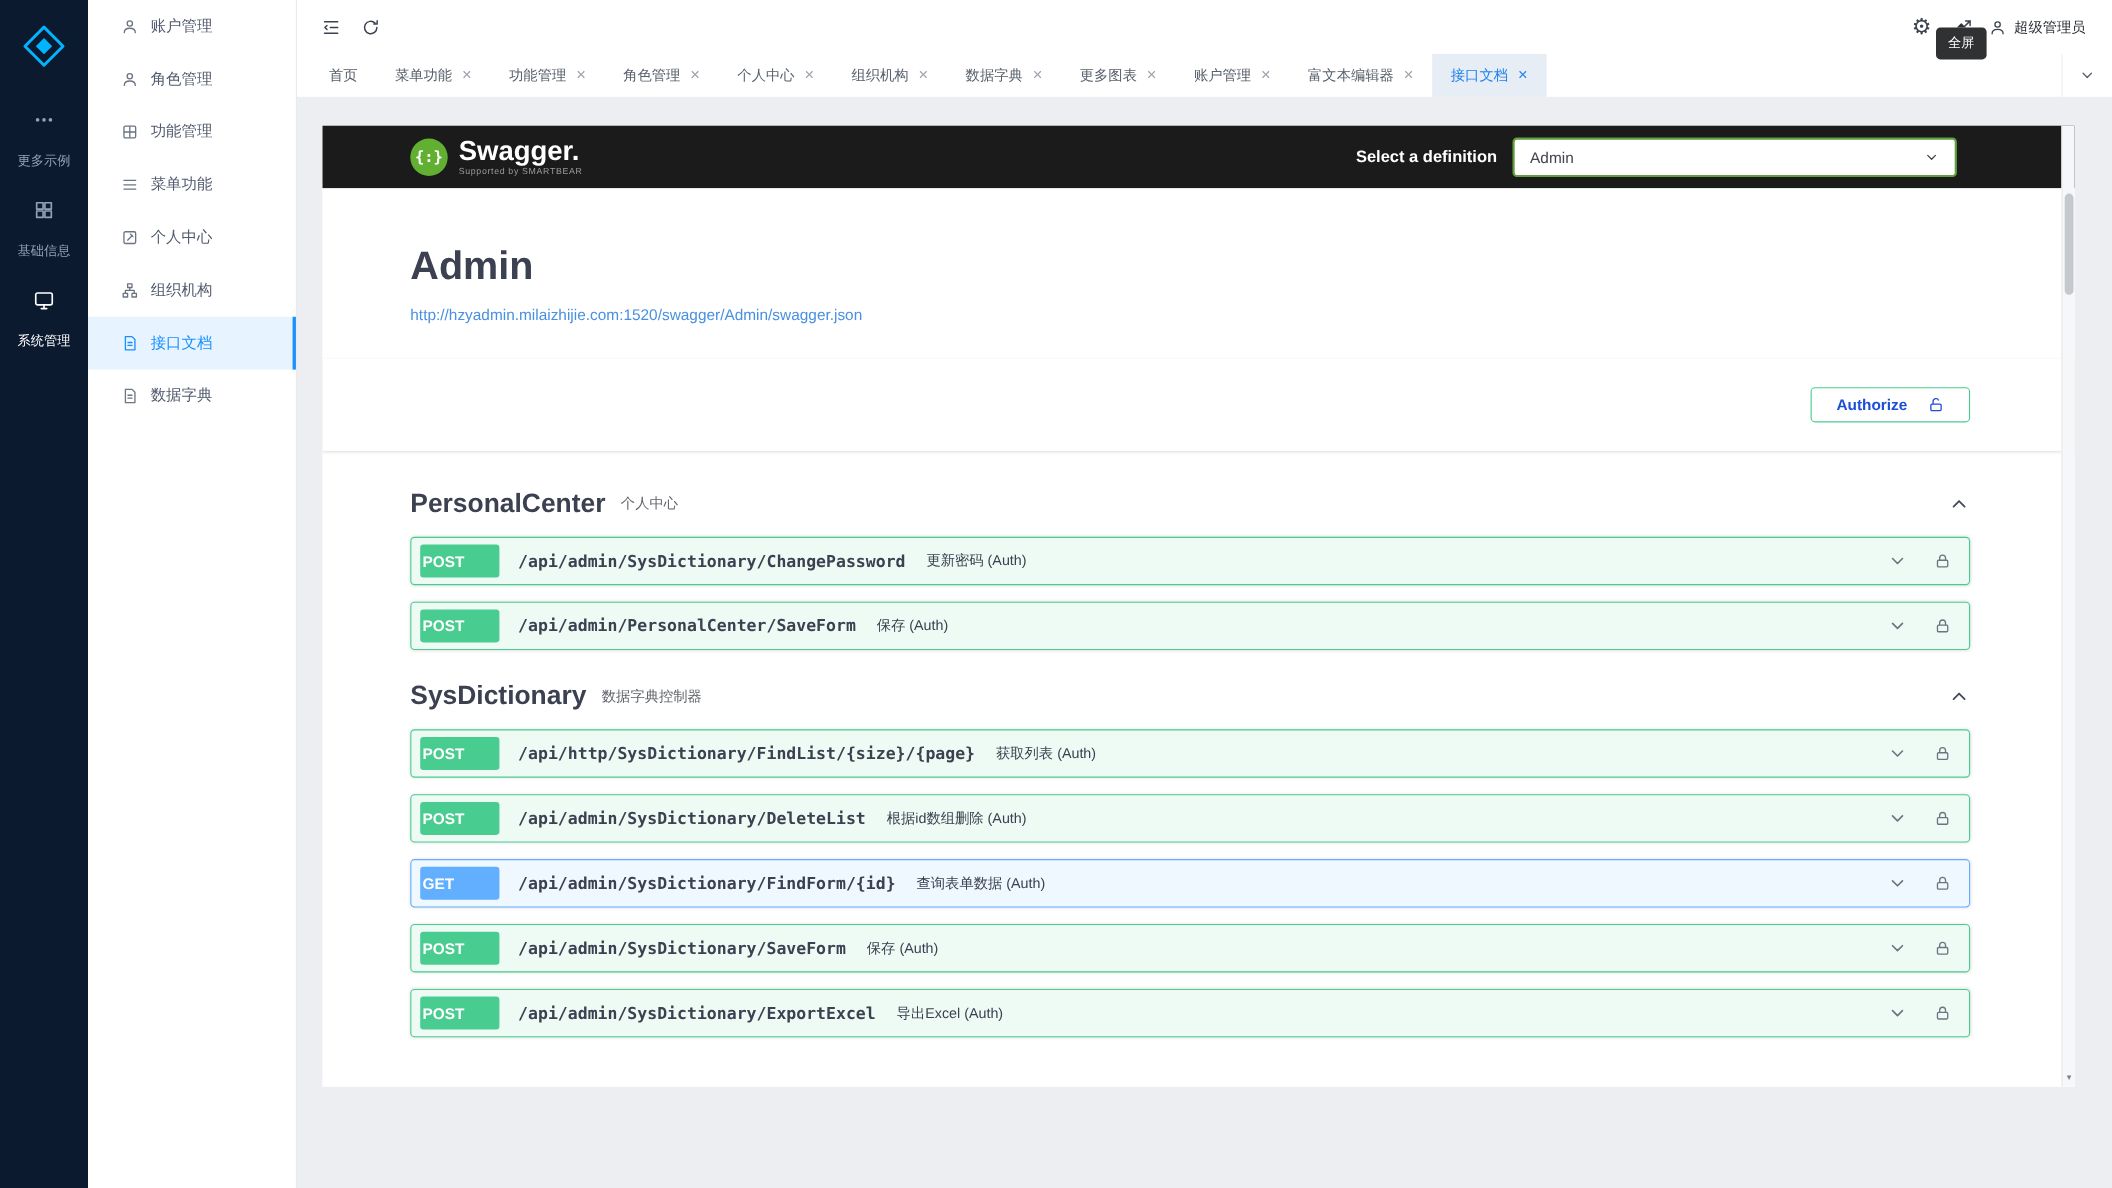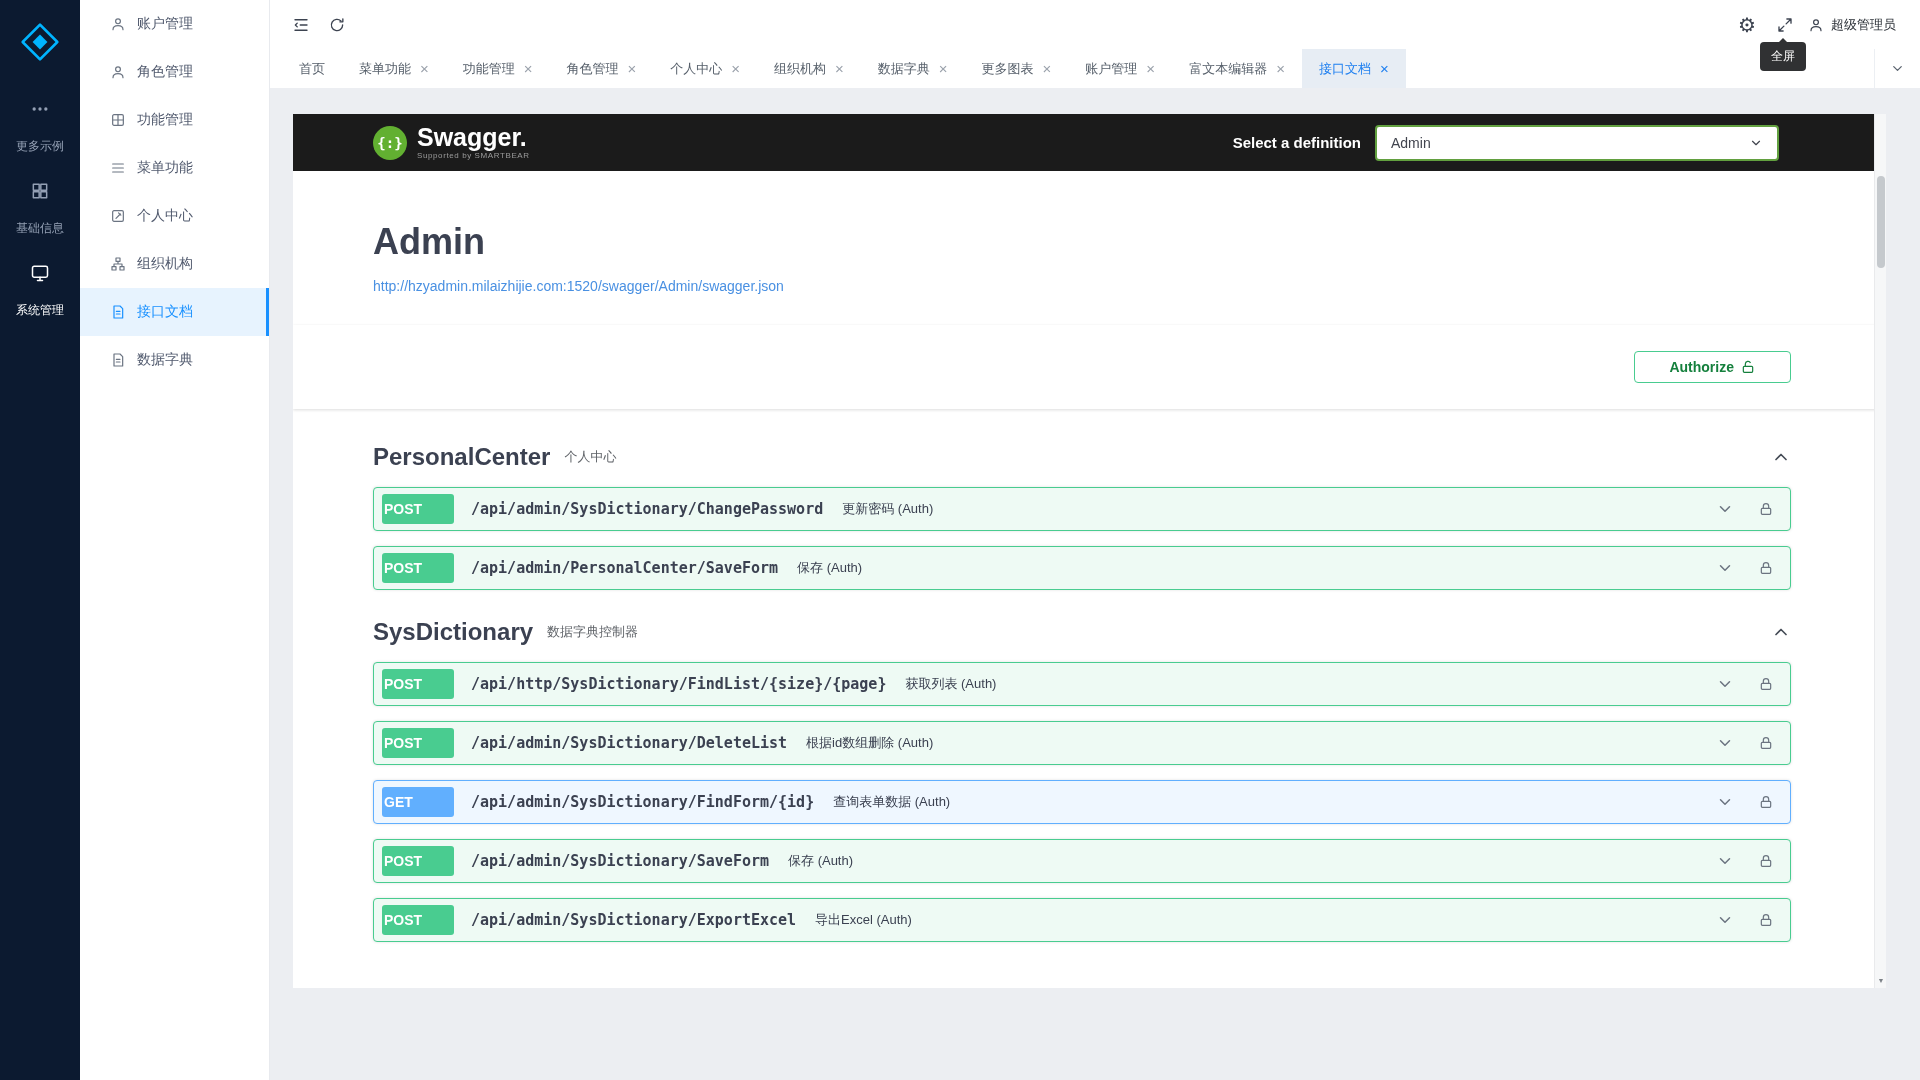--- a/index.html
+++ b/index.html
@@ -54,21 +54,21 @@
   .sw-brand-sub { color:#9b9b9b; font-size:8px; letter-spacing:.6px; margin-top:1px; text-align:right; }
   .sw-def { margin-left:auto; display:flex; align-items:center; gap:14px; }
   .sw-def-label { color:#fff; font-weight:bold; font-size:15px; }
   .sw-select { width:404px; height:36px; background:#fff; border:2px solid #62a03f; border-radius:4px; display:flex; align-items:center; padding:0 14px; font-size:14px; color:#41444e; cursor:pointer; }
   .sw-select .caret { margin-left:auto; width:14px; height:14px; color:#41444e; }
 
   .sw-info { padding:50px 95px 0 80px; }
   .sw-title { font-size:36px; font-weight:bold; color:#3b4151; }
   .sw-url { margin-top:15px; font-size:14px; color:#4990e2; display:inline-block; cursor:pointer; }
   .sw-scheme { margin-top:30px; padding:26px 95px; box-shadow:0 1px 3px rgba(0,0,0,.14); display:flex; justify-content:flex-end; background:#fff; }
-  .authorize-btn { display:flex; align-items:center; gap:6px; padding:7px 34px; border:1px solid #49cc90; color:#15803d; background:#fff; border-radius:4px; font-weight:bold; font-size:14px; cursor:pointer; }
+  .authorize-btn { display:flex; align-items:center; gap:18px; padding:7px 22px; border:1px solid #49cc90; color:#1d4ed8; background:#fff; border-radius:4px; font-weight:bold; font-size:14px; cursor:pointer; }
   .authorize-btn .iw { width:16px; height:16px; }
 
   .sw-sections { padding:6px 95px 0 80px; }
   .sw-section-head { display:flex; align-items:center; margin:28px 0 16px; cursor:pointer; }
   .sw-section-title { font-size:24px; font-weight:bold; color:#3b4151; }
   .sw-section-desc { margin-left:14px; font-size:13px; color:#5f6368; }
   .sw-section-chevron { margin-left:auto; width:20px; height:20px; color:#444b55; }
 
   .op-row { display:flex; align-items:center; height:44px; margin-bottom:15px; border-radius:4px; border:1px solid; padding:0 16px 0 8px; box-shadow:0 0 3px rgba(0,0,0,.12); cursor:pointer; }
   .op-post { border-color:#49cc90; background:#eefaf4; }
@@ -79,21 +79,21 @@
   .op-path { margin-left:17px; font-family:"DejaVu Sans Mono",monospace; font-size:15px; font-weight:bold; color:#3b4151; }
   .op-sum { margin-left:19px; font-size:13px; color:#3b4151; }
   .op-icons { margin-left:auto; display:flex; align-items:center; gap:24px; color:#6b7480; }
   .op-icons .chev { width:18px; height:18px; }
   .op-icons .lk { width:16px; height:16px; }
 
   .sw-scrollbar { position:absolute; top:0; right:0; bottom:0; width:12px; background:#f6f7f8; border-left:1px solid #e9eaec; cursor:pointer; }
   .sw-thumb { position:absolute; top:62px; left:2px; width:8px; height:92px; border-radius:4px; background:#c5c9cd; }
   .sw-arrow { position:absolute; bottom:2px; left:0; width:12px; height:12px; color:#7d8288; display:flex; align-items:center; justify-content:center; font-size:7px; }
 
-  .tooltip { position:fixed; top:42px; right:114px; background:#303133; color:#fff; font-size:12px; padding:6px 11px; border-radius:4px; z-index:50; }
+  .tooltip { position:fixed; top:25px; right:114px; background:#303133; color:#fff; font-size:12px; padding:6px 11px; border-radius:4px; z-index:50; }
   .tooltip::before { content:""; position:absolute; top:-4px; left:50%; margin-left:-4px; border-left:4px solid transparent; border-right:4px solid transparent; border-bottom:4px solid #303133; }
 </style>
 </head>
 <body>
 
 <aside class="rail">
   <div class="rail-logo">
     <svg viewBox="0 0 48 48" fill="none" stroke="#00b4ff" stroke-width="3" stroke-linejoin="round">
       <rect x="10" y="10" width="28" height="28" transform="rotate(45 24 24)"></rect>
       <rect x="18" y="18" width="12" height="12" transform="rotate(45 24 24)" fill="#00b4ff" stroke="none"></rect>

